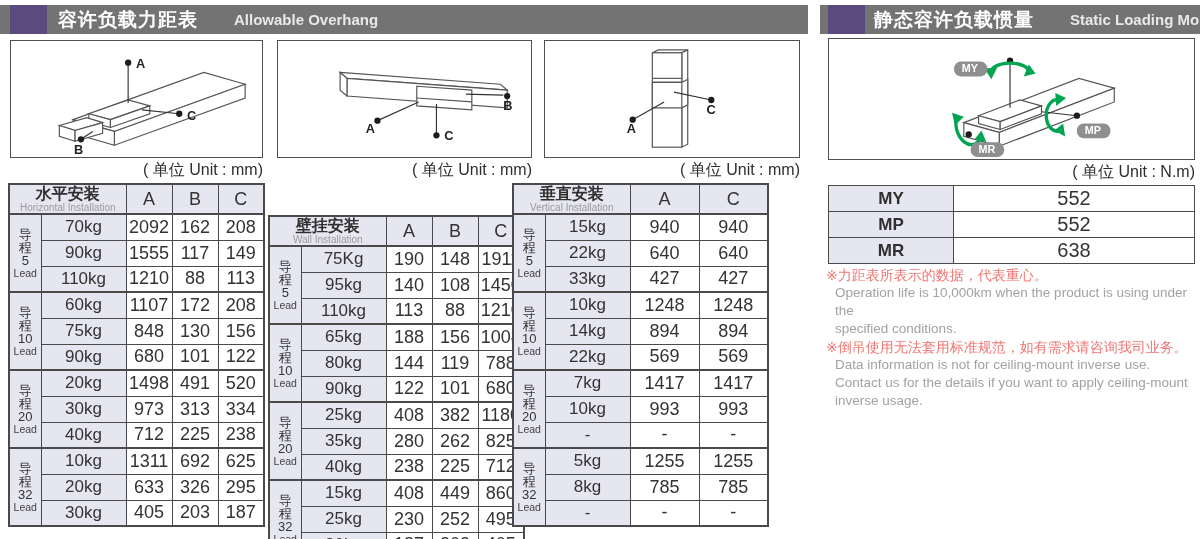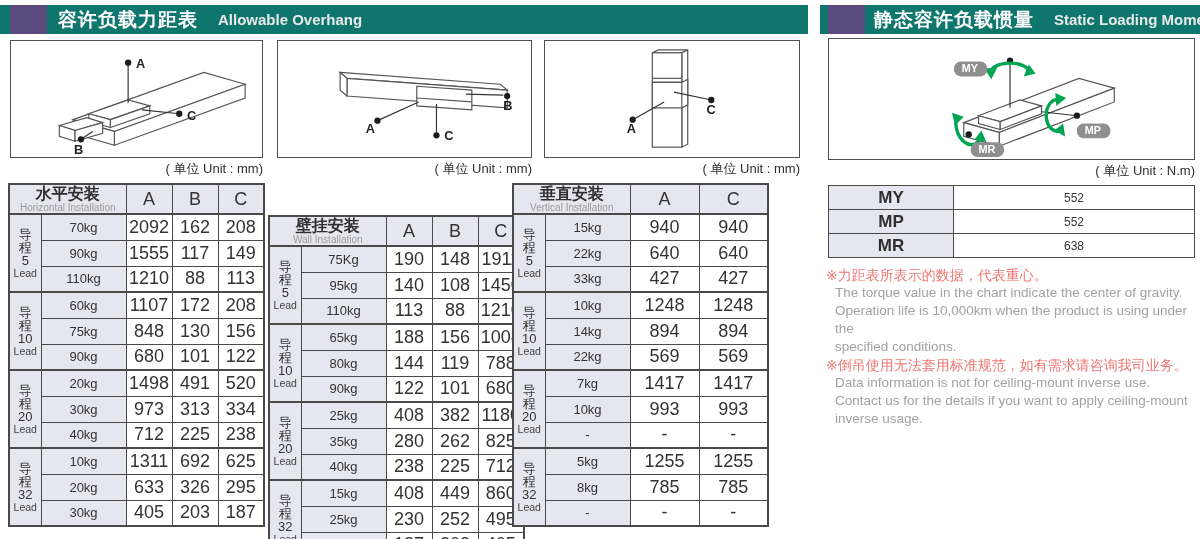--- a/index.html
+++ b/index.html
@@ -1,21 +1,21 @@
 <!DOCTYPE html>
 <html><head>
 <meta charset="utf-8">
 <style>
   html,body{margin:0;padding:0;}
   body{
     width:1200px;height:539px;position:relative;background:#ffffff;
     font-family:"Liberation Sans","DejaVu Sans",sans-serif;color:#333;overflow:hidden;
   }
   
-  .bar{position:absolute;top:5px;height:29px;background:#0f766e;display:flex;align-items:center;}
+  .bar{position:absolute;top:5px;height:29px;background:#737373;display:flex;align-items:center;gap:16px;}
   .bar-left{left:0;width:808px;}
   .bar-right{left:820px;width:380px;}
   .bar .accent{position:absolute;top:0;height:29px;width:37px;background:#5a4a7e;}
   .bar-left .accent{left:10px;}
   .bar-right .accent{left:8px;}
   .bar .zh{margin-left:58px;font-size:19px;font-weight:700;color:#fff;letter-spacing:1px;white-space:nowrap;}
   .bar-right .zh{margin-left:54px;text-align:right;}
   .bar .en{margin-left:20px;font-size:15px;font-weight:600;color:#e9e9e9;white-space:nowrap;}
   
   .dbox{position:absolute;top:40px;height:118px;border:1px solid #4f4f4f;background:#fff;box-sizing:border-box;}
@@ -27,21 +27,21 @@
   .dline{stroke:#555;stroke-width:1.2;fill:none;}
   .dface{stroke:#555;stroke-width:1.2;fill:#ffffff;}
   .leader{stroke:#333;stroke-width:1.2;fill:none;}
   .pt{fill:#1c1c1c;}
   .plabel{font-size:13px;font-weight:700;fill:#222;font-family:"Liberation Sans",sans-serif;}
   .garc{stroke:#00a551;stroke-width:3.4;fill:none;}
   .ghead{fill:#00a551;}
   .badge{fill:#8f8f8f;}
   .badge-t{font-size:11px;font-weight:700;fill:#fff;font-family:"Liberation Sans",sans-serif;}
   
-  .unit{position:absolute;top:160px;height:20px;font-size:13px;color:#2e2e2e;text-align:right;white-space:nowrap;}
+  .unit{position:absolute;top:160px;height:20px;font-size:16px;color:#2e2e2e;text-align:right;white-space:nowrap;}
   #unit1{left:10px;width:253px;}
   #unit2{left:277px;width:255px;}
   #unit3{left:544px;width:256px;}
   #unit4{left:828px;top:162px;width:367px;}
   
   .thost{position:absolute;top:183px;}
   #t1host{left:8px;}
   #t2host{left:268px;margin-top:32px;}
   #t3host{left:512px;}
   table.spec{border-collapse:collapse;table-layout:fixed;width:256px;border:2px solid #4a4a4a;}
@@ -53,28 +53,28 @@
   .spec .c-load{width:85px;}
   .spec.t3 .c-val{width:46px;}
   .spec.t2 .c-val{width:69px;}
   .spec th{background:#e6e6f1;font-weight:400;}
   .spec th .zh{font-size:16px;font-weight:700;color:#2f2f2f;line-height:17px;}
   .spec th .ten{font-size:10px;color:#9a9a9a;line-height:11px;font-weight:400;}
   .spec th.colh{font-size:18px;color:#333;}
   .spec td{text-align:center;}
   .spec td.leadc{background:#e6e6f1;font-size:13px;line-height:1.02;color:#333;}
   .spec td.leadc .len{font-size:10.5px;color:#444;}
-  .spec td.load{background:#e6e6f1;font-size:13px;color:#333;}
+  .spec td.load{background:#e6e6f1;font-size:17px;color:#333;}
   .spec td.val{background:#fff;font-size:18px;color:#333;}
   
   #momhost{position:absolute;left:828px;top:185px;}
   table.mom{border-collapse:collapse;table-layout:fixed;width:367px;border:1.5px solid #4a4a4a;}
   table.mom td{border:1px solid #4a4a4a;height:24px;text-align:center;box-sizing:border-box;}
   .mom .mlabel{width:125px;background:#e6e6f1;font-size:17px;font-weight:700;color:#2f2f2f;}
-  .mom .mval{font-size:12px;color:#333;}
+  .mom .mval{font-size:20px;color:#333;}
   
   .notes{position:absolute;left:826px;top:266px;width:374px;}
   .note-zh{font-size:14px;font-weight:400;color:#ef7672;line-height:18px;}
   .note-en{font-size:13.5px;color:#a2a2a2;line-height:18px;padding-left:9px;white-space:pre-line;}
 </style>
 </head>
 <body>
 
 <div class="bar bar-left">
   <div class="accent"></div>
@@ -547,20 +547,19 @@
     <tr>
       <td class="mlabel">MR</td>
       <td class="mval">638</td>
     </tr>
   </tbody>
     </table>
 </div>
 
 <div class="notes">
   <div class="note-zh">※力距表所表示的数据，代表重心。</div>
-  <div class="note-en">The torque value in the chart indicate the center of gravity.</div>
   <div class="note-en">Operation life is 10,000km when the product is using under the
  specified conditions.</div>
   <div class="note-zh">※倒吊使用无法套用标准规范，如有需求请咨询我司业务。</div>
   <div class="note-en">Data information is not for ceiling-mount inverse use.
  Contact us for the details if you want to apply ceiling-mount
  inverse usage.</div>
 </div>
 
 </body></html>

